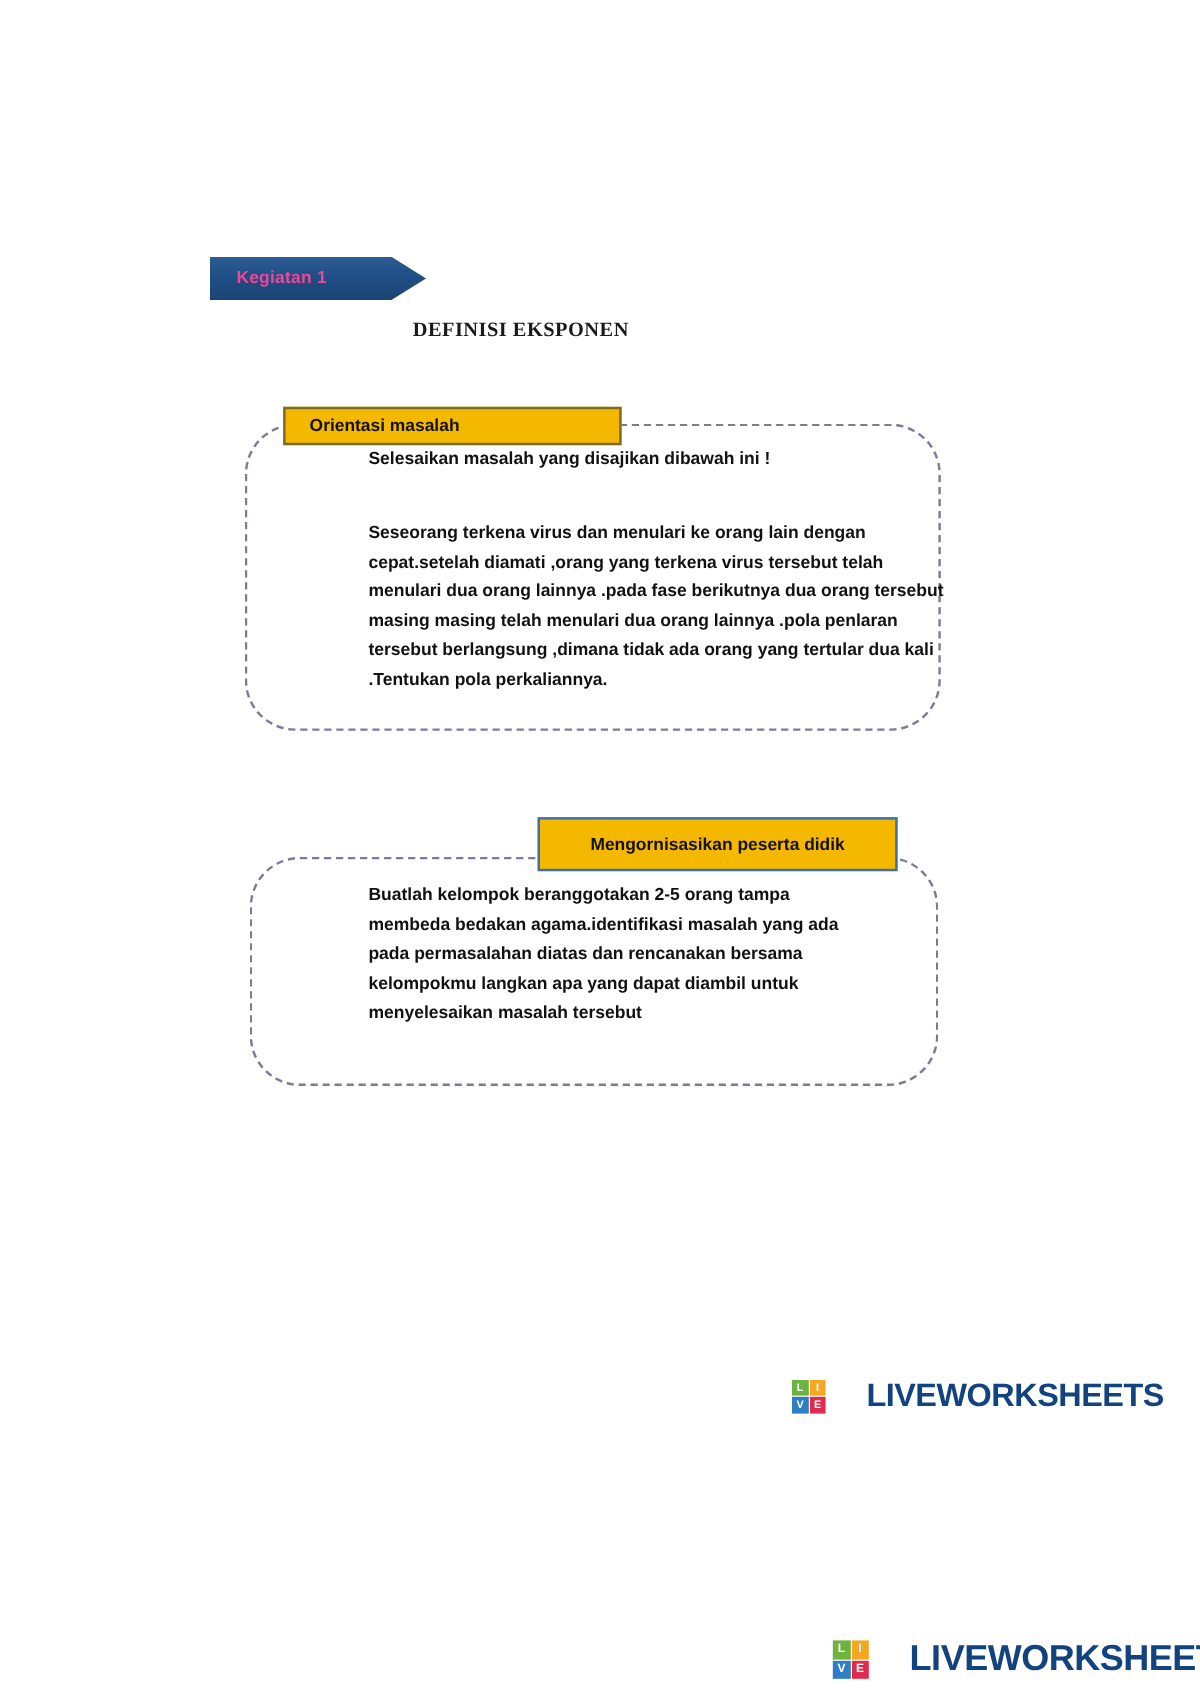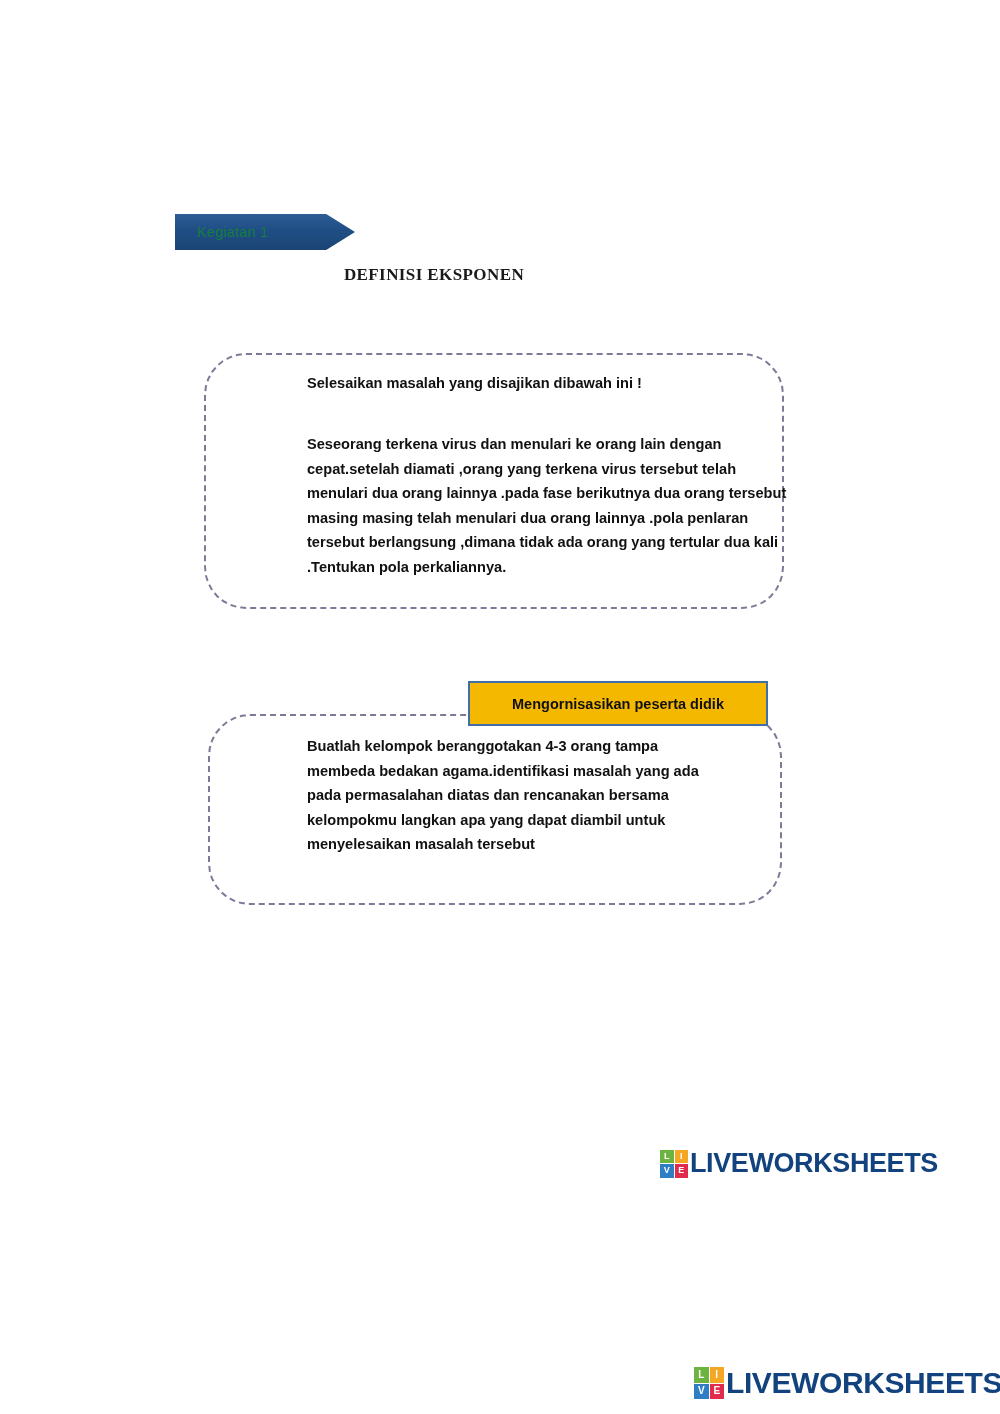--- a/index.html
+++ b/index.html
@@ -36,23 +36,23 @@
     background: linear-gradient(180deg, #2e5c95 0%, #1f4e85 45%, #1b4474 100%);
     -webkit-clip-path: polygon(0 0, 84% 0, 100% 50%, 84% 100%, 0 100%);
     clip-path: polygon(0 0, 84% 0, 100% 50%, 84% 100%, 0 100%);
   }
   .kegiatan-label {
     position: absolute;
     left: 22px;
     top: 0;
     height: 36px;
     line-height: 36px;
-    color: #15803d;
+    color: #ec4899;
     font-size: 14.5px;
-    font-weight: normal;
+    font-weight: bold;
     letter-spacing: 0.2px;
     white-space: nowrap;
   }
 
   
   .doc-title {
     position: absolute;
     left: 0;
     top: 265px;
     width: 868px;
@@ -99,21 +99,21 @@
   #header-1 {
     left: 236px;
     top: 339px;
     width: 282px;
     height: 32px;
     border: 2px solid #7a6a2a;
     padding-left: 20px;
     justify-content: flex-start;
   }
   #header-2 {
-    left: 468px;
+    left: 448px;
     top: 681px;
     width: 300px;
     height: 45px;
     border: 2px solid #3f6ea8;
     padding: 0 12px;
     justify-content: center;
   }
 
   
   .body-text {
@@ -163,20 +163,21 @@
     line-height: 1;
   }
   .lws-cell.c-l { background: #6cb33f; }
   .lws-cell.c-i { background: #f5a623; }
   .lws-cell.c-v { background: #2f7dc4; }
   .lws-cell.c-e { background: #e02b4d; }
   .lws-word {
     color: #12437e;
     font-weight: bold;
     letter-spacing: -0.4px;
+    margin-left: 32px;
   }
 
   #logo-top {
     left: 660px;
     top: 1148px;
   }
   #logo-top .lws-mark { width: 28px; height: 28px; }
   #logo-top .lws-cell { font-size: 9px; }
   #logo-top .lws-word { font-size: 27px; }
 
@@ -194,31 +195,32 @@
 <div class="page">
 
   <div class="kegiatan-banner">
     <div class="kegiatan-shape"></div>
     <div class="kegiatan-label">Kegiatan 1</div>
   </div>
 
   <div class="doc-title">DEFINISI EKSPONEN</div>
 
   <div class="dashed-box" id="box-1"></div>
+  <div class="section-header" id="header-1">Orientasi masalah</div>
   <div class="body-text" id="text-1a">Selesaikan masalah yang disajikan dibawah ini !</div>
   <div class="body-text" id="text-1b">Seseorang terkena virus dan menulari ke orang lain dengan
 cepat.setelah diamati ,orang yang terkena virus tersebut telah
 menulari dua orang lainnya .pada fase berikutnya dua orang tersebut
 masing masing telah menulari dua orang lainnya .pola penlaran
 tersebut berlangsung ,dimana tidak ada orang yang tertular dua kali
 .Tentukan pola perkaliannya.</div>
 
   <div class="dashed-box" id="box-2"></div>
   <div class="section-header" id="header-2">Mengornisasikan  peserta didik</div>
-  <div class="body-text" id="text-2">Buatlah  kelompok beranggotakan 4-3 orang tampa
+  <div class="body-text" id="text-2">Buatlah  kelompok beranggotakan 2-5 orang tampa
 membeda bedakan agama.identifikasi masalah yang ada
 pada permasalahan diatas dan rencanakan bersama
 kelompokmu langkan apa yang dapat diambil untuk
 menyelesaikan masalah tersebut</div>
 
   <div class="lws-logo" id="logo-top">
     <div class="lws-mark">
       <div class="lws-cell c-l">L</div>
       <div class="lws-cell c-i">I</div>
       <div class="lws-cell c-v">V</div>

